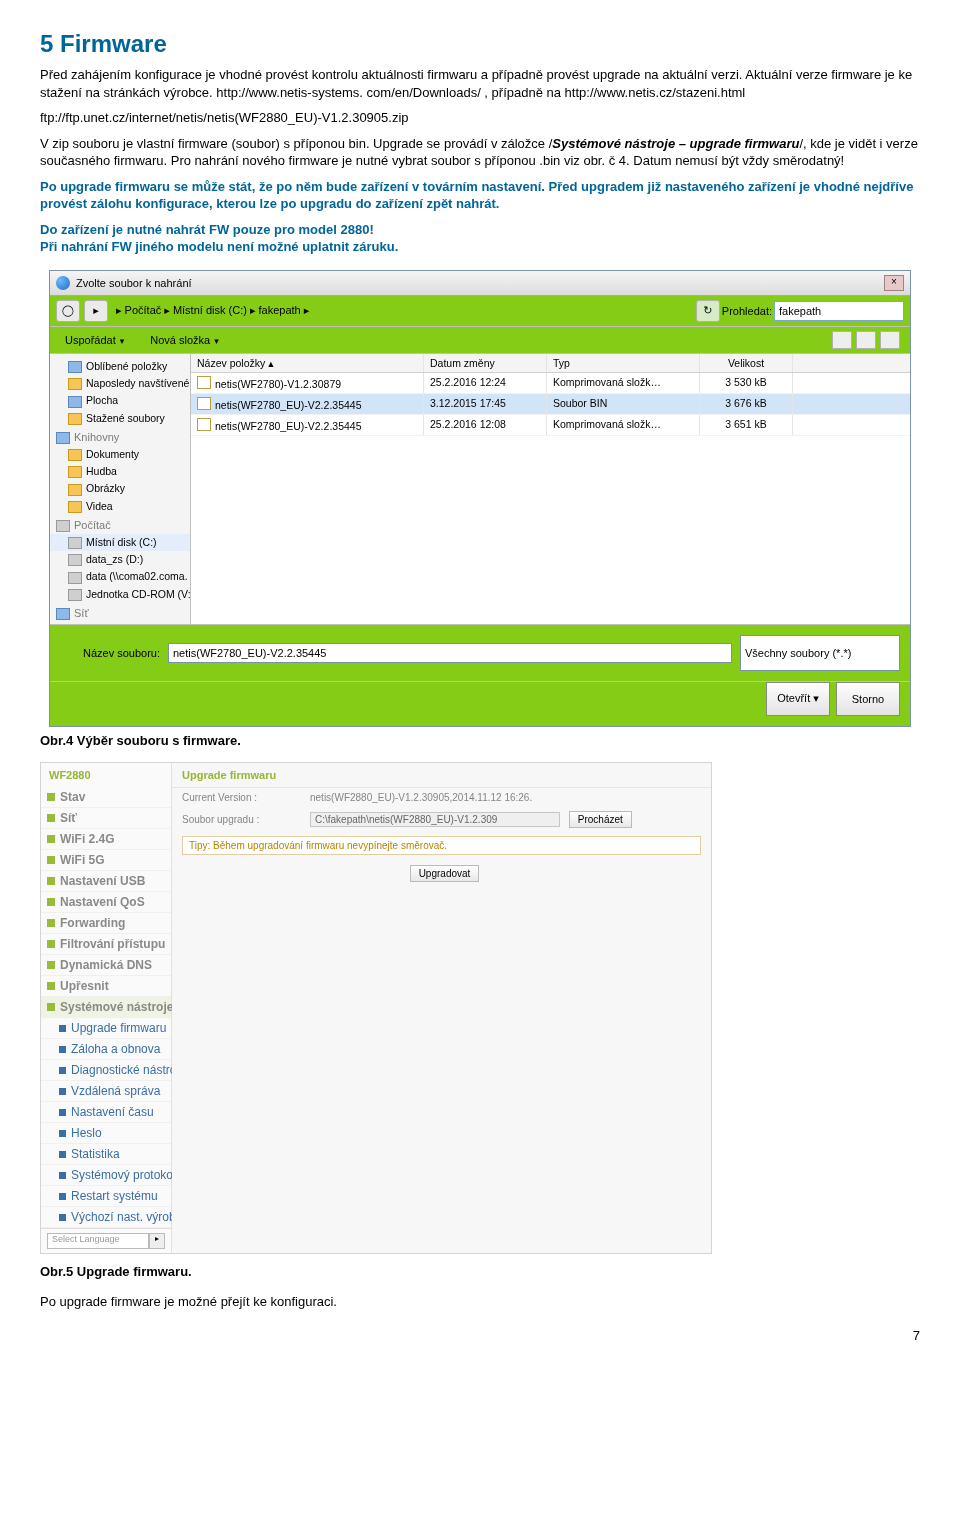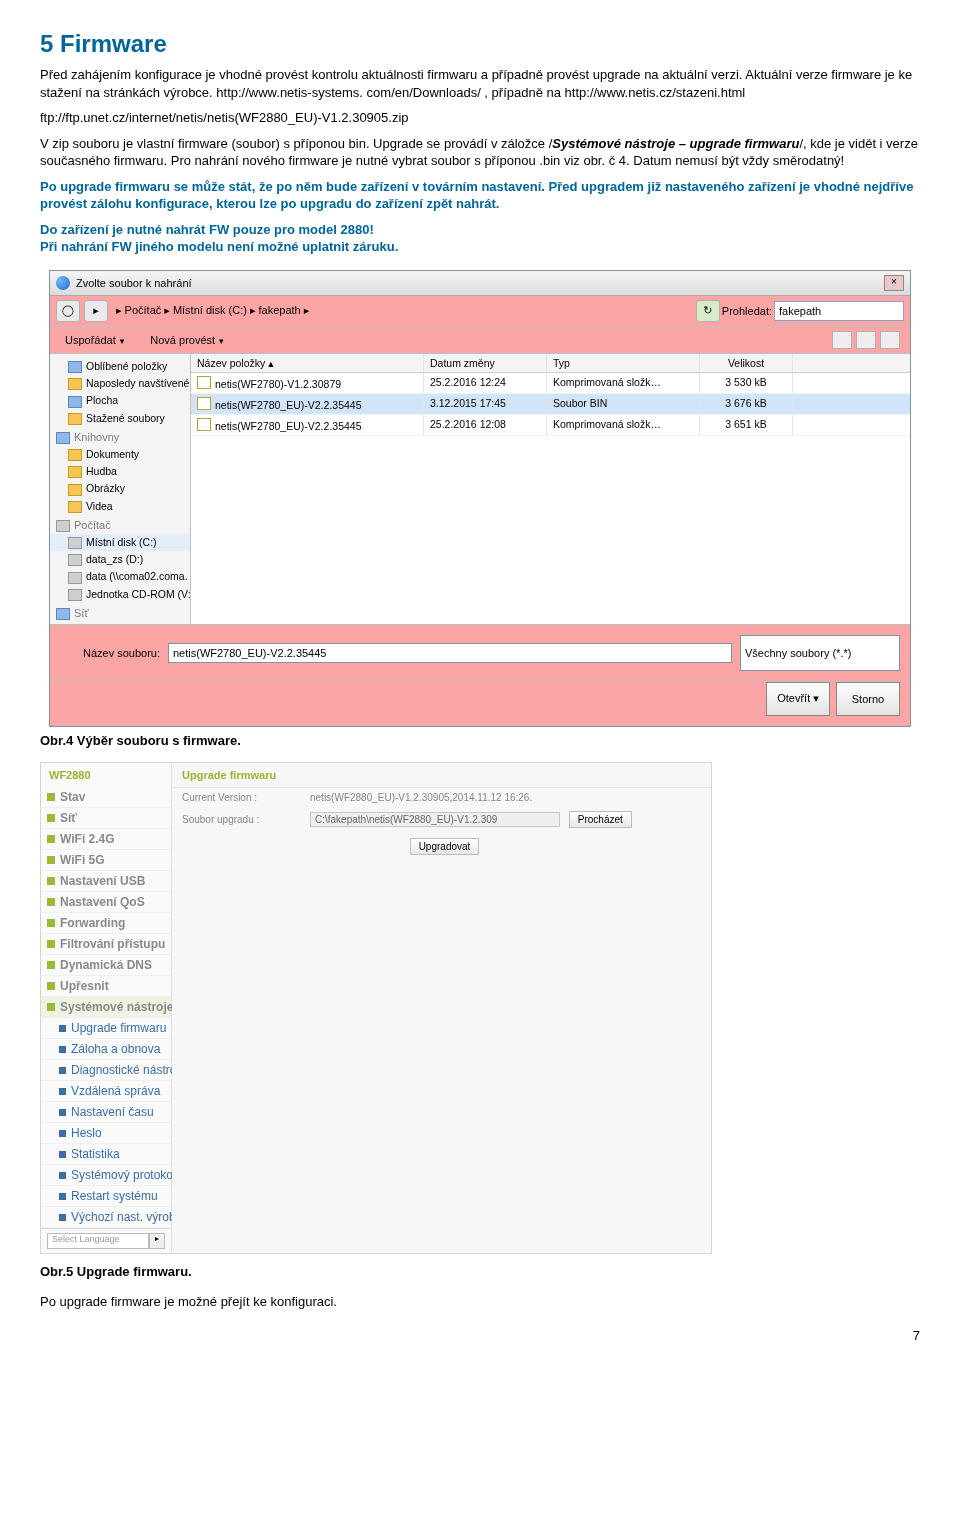--- a/index.html
+++ b/index.html
@@ -24,21 +24,21 @@
     color: #006699;
     font-weight: bold;
     line-height: 1.35;
     margin: 6px 0 8px 0;
   }
   .italic { font-style: italic; font-weight: bold; }
 
   
   .win-dialog {
     border: 1px solid #7a93a8;
-    background: #fca5a5;
+    background: #84cc16;
     width: 860px;
     margin: 14px auto 1px auto;
     font-size: 11px;
   }
   .win-title {
     background: linear-gradient(#f5f5f5,#dcdcdc);
     border-bottom: 1px solid #aaa;
     padding: 4px 6px;
     display: flex;
     align-items: center;
@@ -141,21 +141,21 @@
     <span class="nav-btn">▸</span>
     <span class="addr"> ▸ Počítač ▸ Místní disk (C:) ▸ fakepath ▸</span>
     <div class="search-box">
       <span class="nav-btn" style="background:#d7ebc6">↻</span>
       <span>Prohledat:</span>
       <input class="search-input" value="fakepath" style="">
     </div>
   </div>
   <div class="win-toolbar">
     <span class="tb-drop">Uspořádat</span>
-    <span class="tb-drop">Nová provést</span>
+    <span class="tb-drop">Nová složka</span>
     <div class="tb-icons">
       <span class="sq"></span>
       <span class="sq"></span>
       <span class="sq"></span>
     </div>
   </div>
   <div class="win-body">
     <div class="sidebar">
       <div class="side-group"><span class="side-icon blue"></span><span>Oblíbené položky</span></div>
       <div class="side-group"><span class="side-icon"></span><span>Naposledy navštívené...</span></div>
@@ -250,20 +250,21 @@
       <div class="k">Current Version :</div>
       <div class="v">netis(WF2880_EU)-V1.2.30905,2014.11.12 16:26.</div>
     </div>
     <div class="r-row">
       <div class="k">Soubor upgradu :</div>
       <div class="v">
         <span class="greyin">C:\fakepath\netis(WF2880_EU)-V1.2.309</span>
         <button class="rbtn">Procházet</button>
       </div>
     </div>
+    <div class="tipbar">Tipy: Během upgradování firmwaru nevypínejte směrovač.</div>
     <div class="upg">
       <button class="rbtn">Upgradovat</button>
     </div>
   </div>
 </div>
 
 <div class="caption">Obr.5  Upgrade firmwaru.</div>
 
 <p class="bodytext">Po upgrade firmware je možné přejít ke konfiguraci.</p>
 

